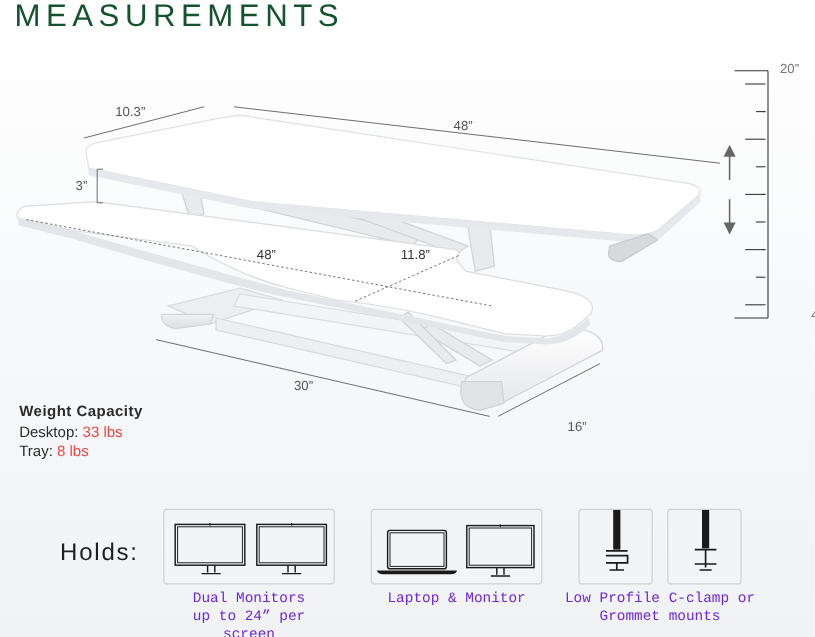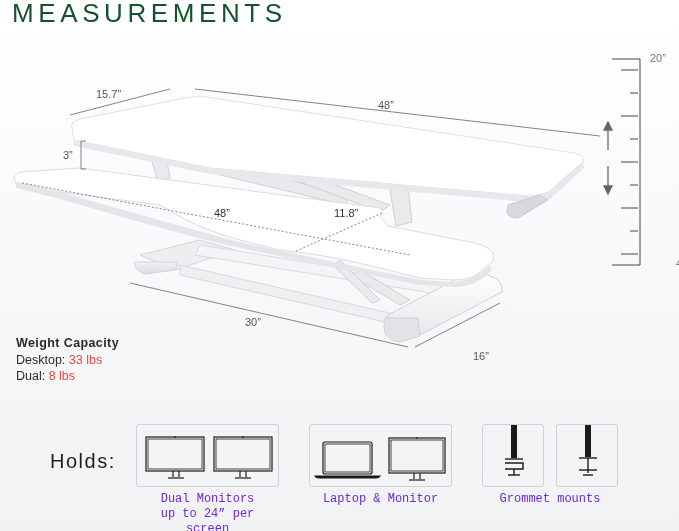--- a/index.html
+++ b/index.html
@@ -117,38 +117,38 @@
     <line x1="621" y1="254" x2="638" y2="254"></line>
   </g>
   <g stroke="#666" stroke-width="1.3" fill="#666">
     <line x1="608" y1="128" x2="608" y2="150"></line>
     <path d="M604 130 L608 122 L612 130 Z"></path>
     <line x1="608" y1="166" x2="608" y2="188"></line>
     <path d="M604 186 L608 194 L612 186 Z"></path>
   </g>
 </svg>
 
-<span class="dim-label" style="left:96px; top:88px;">15.7”</span>
+<span class="dim-label" style="left:96px; top:88px;">10.3”</span>
 <span class="dim-label" style="left:378px; top:99px;">48”</span>
 <span class="dim-label" style="left:63px; top:149px;">3”</span>
 <span class="dim-label" style="left:214px; top:207px; color:#333;">48”</span>
 <span class="dim-label" style="left:334px; top:207px; color:#333;">11.8”</span>
 <span class="dim-label" style="left:245px; top:316px;">30”</span>
 <span class="dim-label" style="left:473px; top:318px;margin-top:32px;">16”</span>
 <span class="dim-label" style="left:650px; top:52px; color:#777;">20”</span>
 <span class="dim-label" style="left:650px; top:257px; color:#777;margin-left:26px;">4.5”</span>
 
 <div class="weight">
   <div class="hdr">Weight Capacity</div>
   <div>
     <span>Desktop:</span>
     <span class="val">33 lbs</span>
   </div>
   <div>
-    <span>Dual:</span>
+    <span>Tray:</span>
     <span class="val">8 lbs</span>
   </div>
 </div>
 
 <div class="holds-label">Holds:</div>
 
 <div class="icon-box" style="left:136px; top:424px; width:143px; height:63px;">
   <svg width="143" height="63" viewBox="0 0 143 63">
     <g fill="none" stroke="#1a1a1a" stroke-width="1.2">
       <rect x="9" y="12" width="58" height="34"></rect>
@@ -207,14 +207,15 @@
     <rect x="28" y="0" width="6" height="32" fill="#1a1a1a"></rect>
     <g fill="none" stroke="#1a1a1a" stroke-width="1.4">
       <line x1="22" y1="33" x2="40" y2="33"></line>
       <line x1="31" y1="33" x2="31" y2="48"></line>
       <line x1="22" y1="45" x2="40" y2="45"></line>
       <line x1="26" y1="50" x2="36" y2="50"></line>
     </g>
   </svg>
 </div>
 <div class="caption" style="left:470px; top:492px; width:160px;">
+  <div>Low Profile C-clamp or</div>
   <div>Grommet mounts</div>
 </div>
 
 </body></html>

